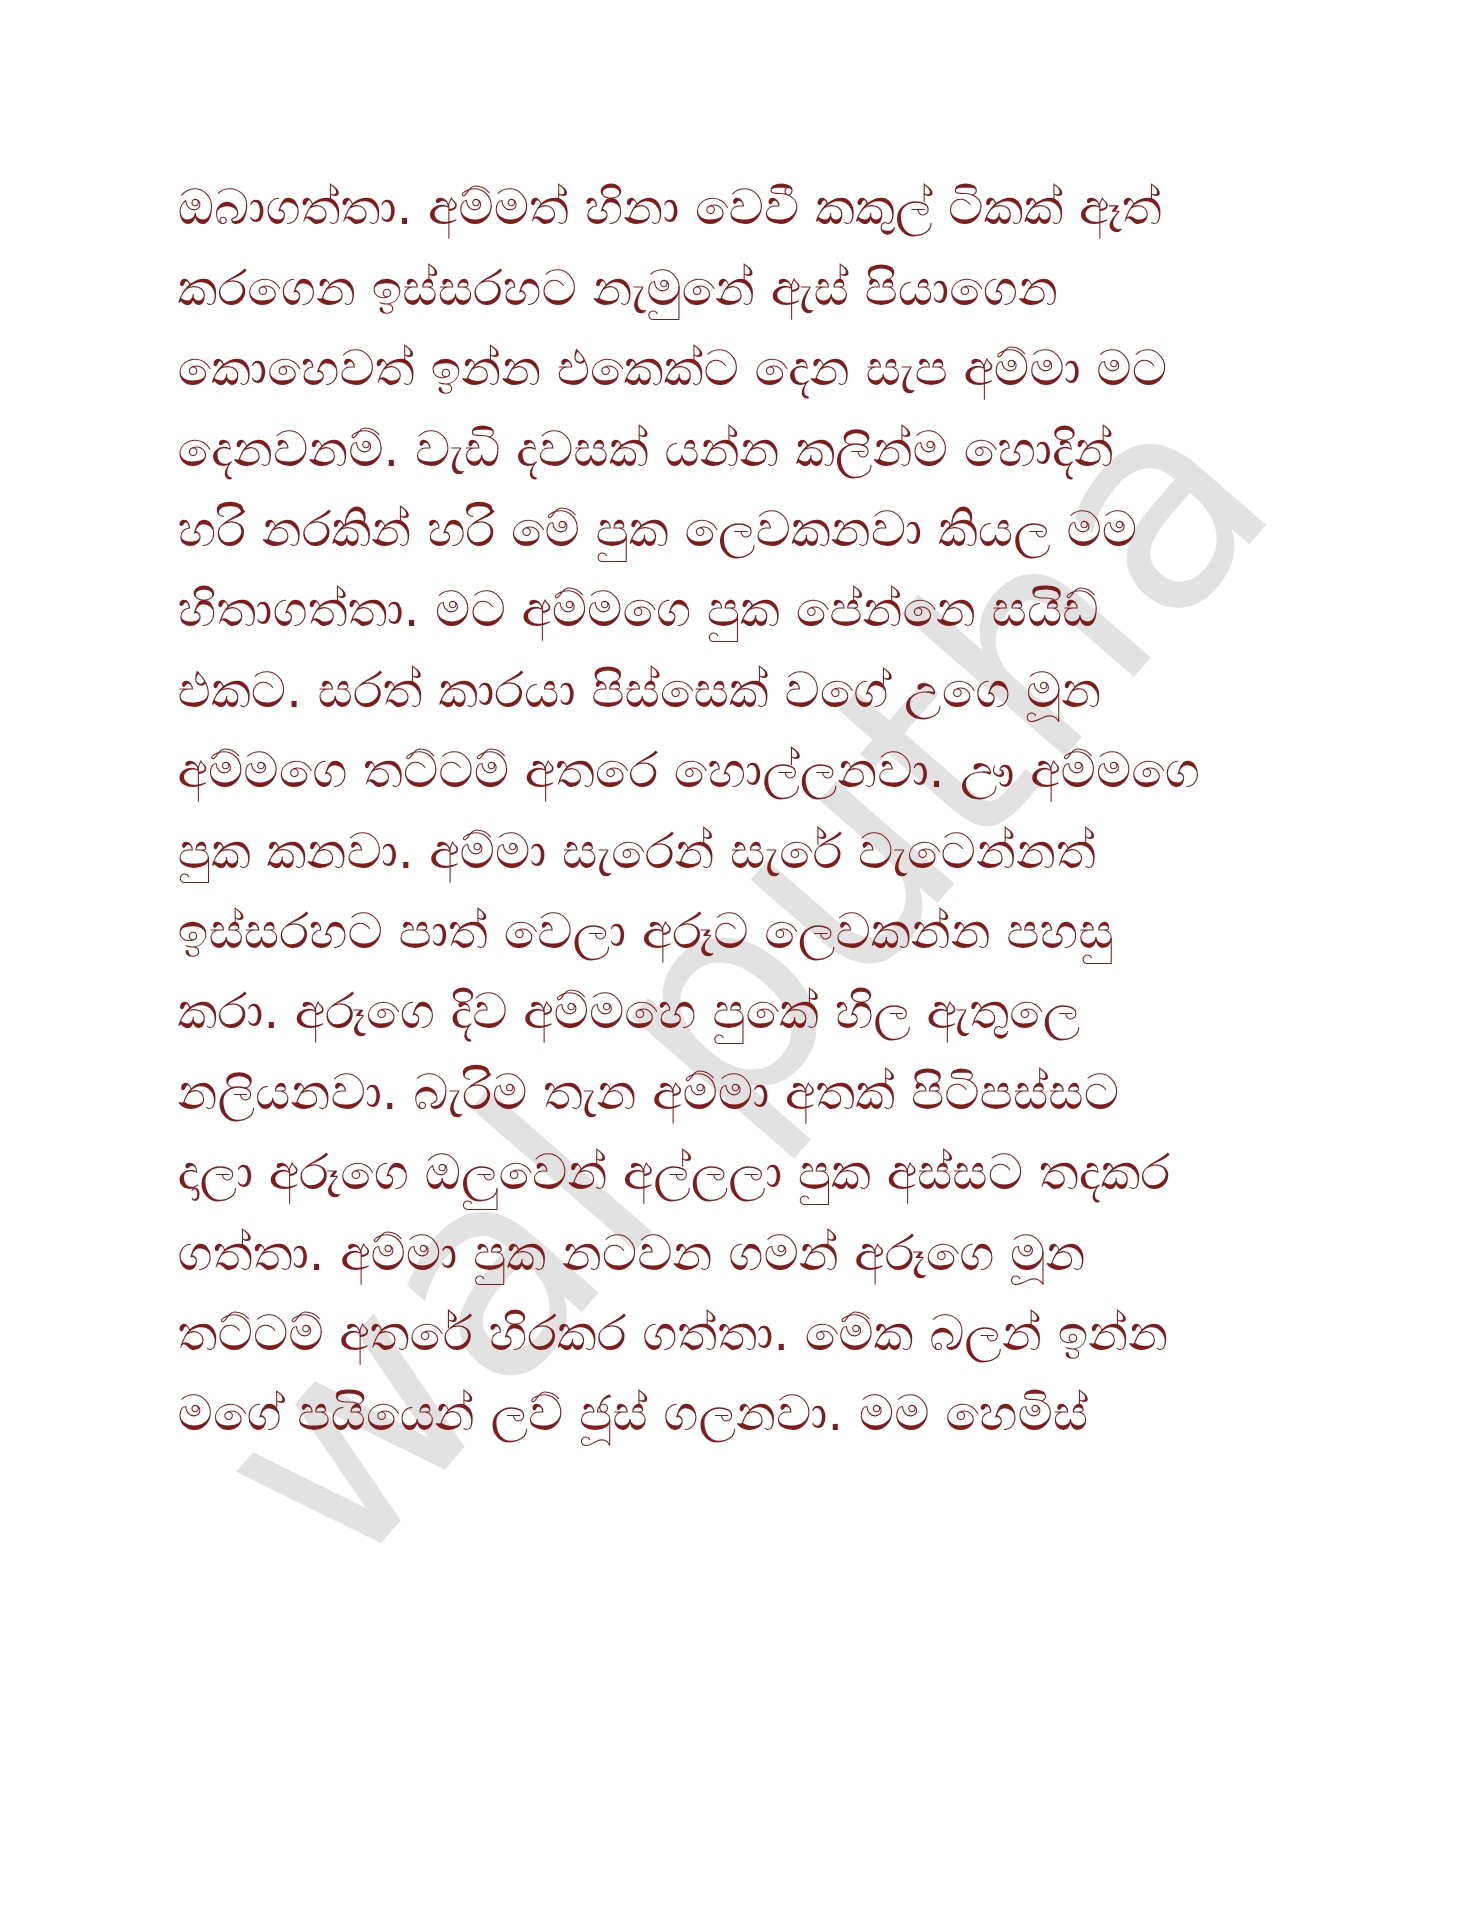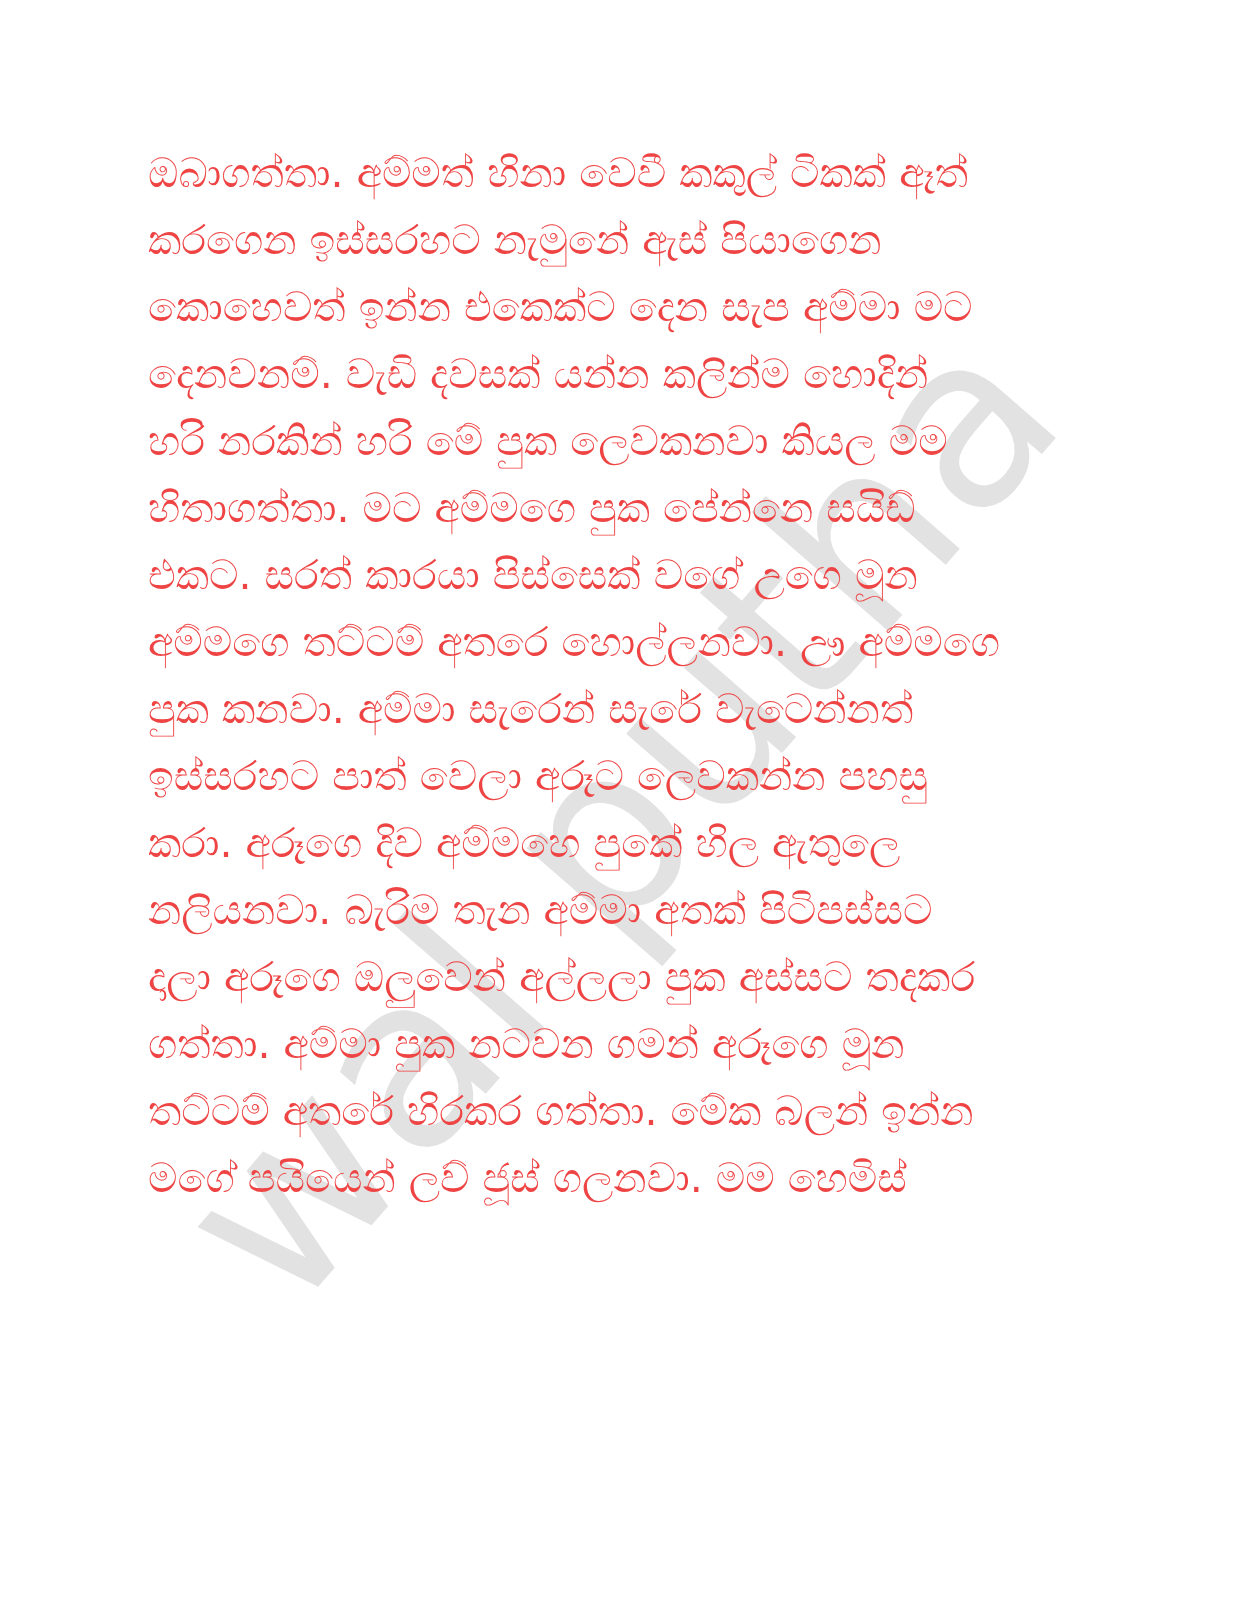--- a/index.html
+++ b/index.html
@@ -35,21 +35,21 @@
     left: 148px;
     top: 140px;
     width: 960px;
     z-index: 1;
   }
   .line {
     display: block;
     height: 67px;
     line-height: 67px;
     font-size: 41px;
-    color: #ef4444;
+    color: #7f1d1d;
     white-space: nowrap;
     font-family: "DejaVu Sans", sans-serif;
   }
 </style>
 </head>
 <body>
 
 <div class="page">
 
   <div class="watermark">wal putha</div>

